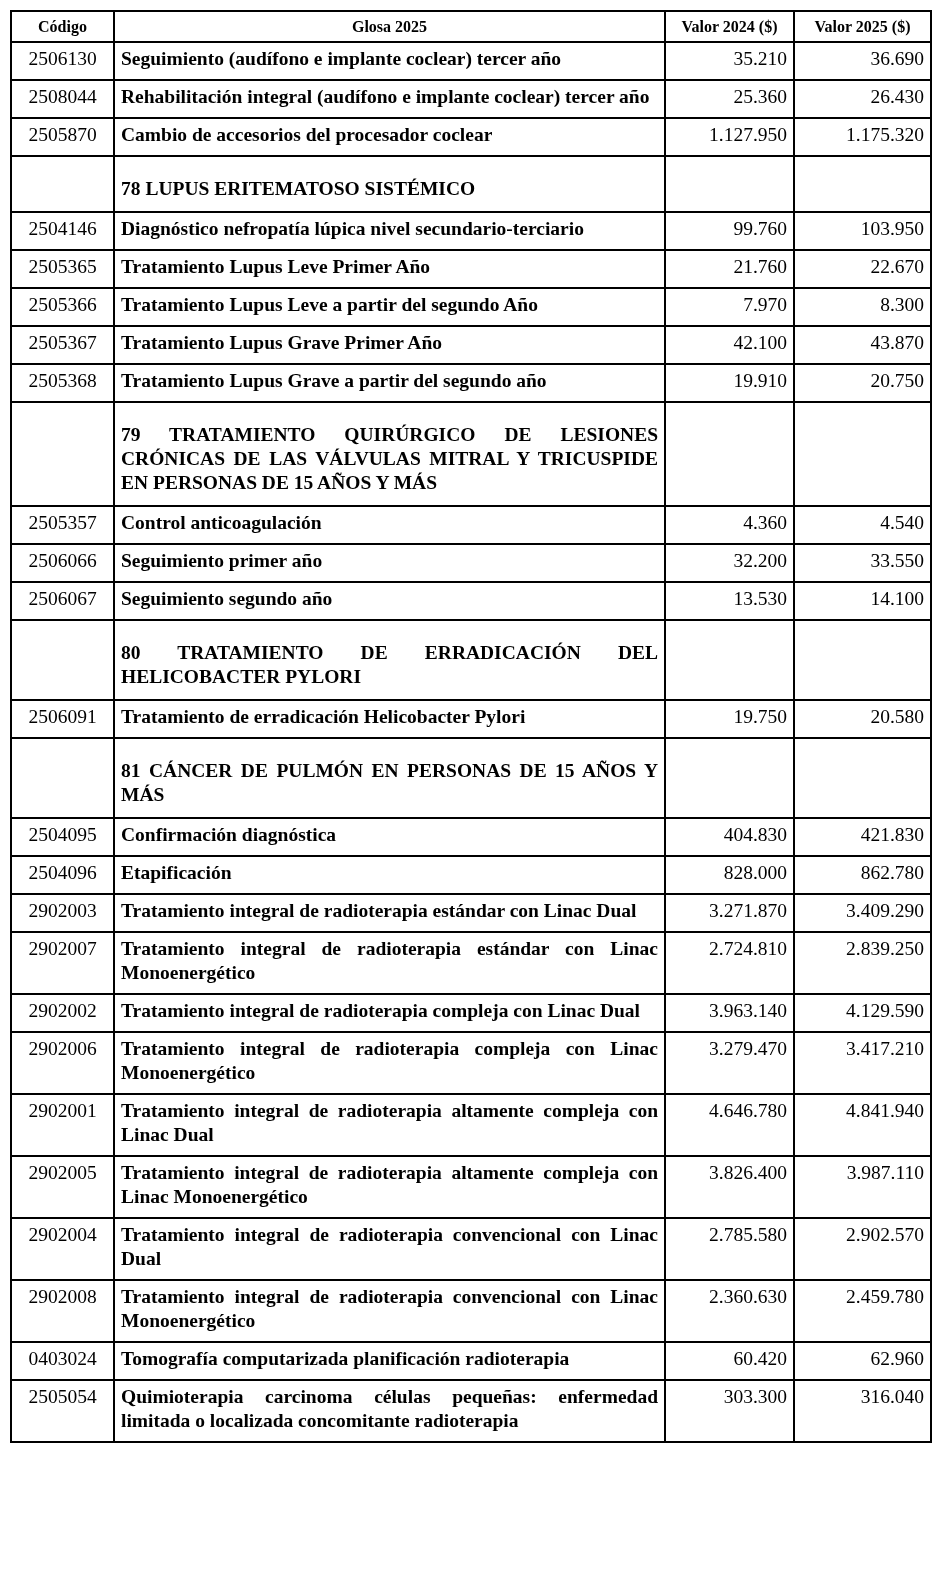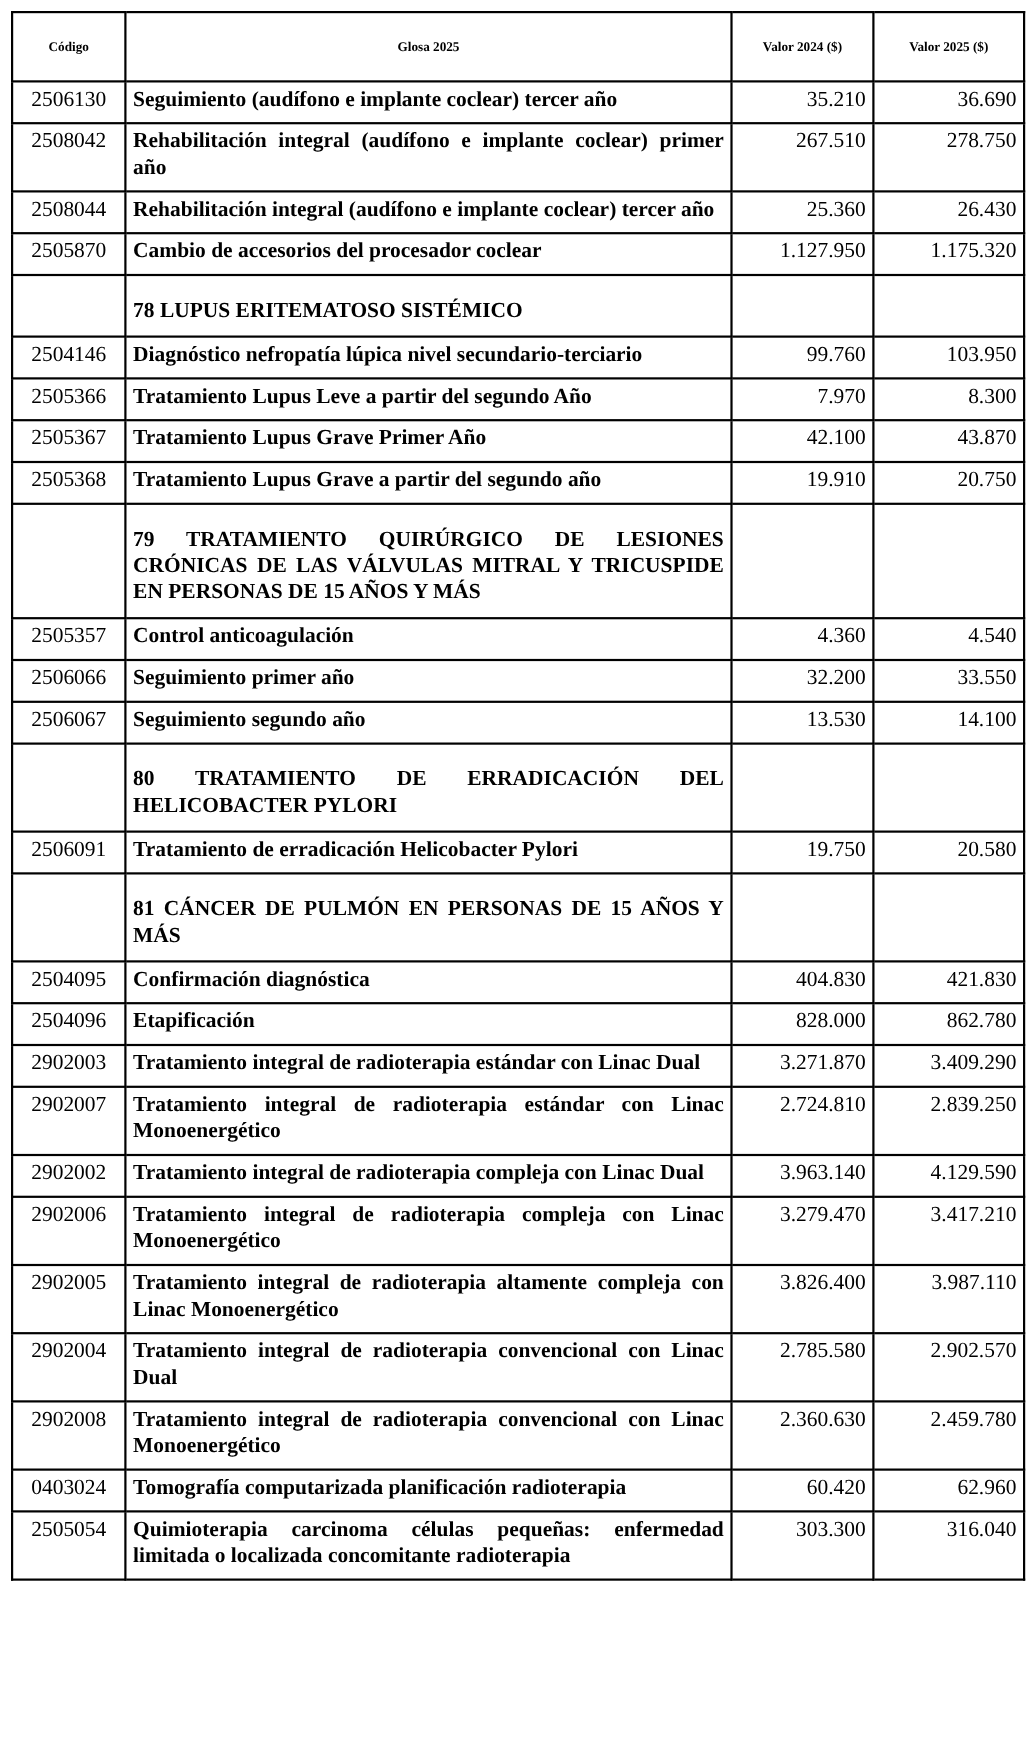--- a/index.html
+++ b/index.html
@@ -22,25 +22,25 @@
     table-layout: fixed;
     width: 920px;
   }
   table.tariff th,
   table.tariff td {
     border: 2px solid #000000;
     overflow: hidden;
   }
   table.tariff th {
     font-weight: bold;
-    font-size: 12px;
+    font-size: 16px;
     line-height: 21px;
     text-align: center;
     vertical-align: middle;
-    padding: 20px 3px;
+    padding: 4px 3px;
   }
   table.tariff td {
     font-size: 19.5px;
     line-height: 24px;
     vertical-align: top;
     padding: 4px 6px 8px 6px;
   }
   td.c-codigo {
     text-align: center;
     padding-left: 4px;
@@ -85,26 +85,20 @@
       </tr>
     </thead>
     <tbody>
         <tr>
     <td class="c-codigo">2506130</td>
     <td class="c-glosa">Seguimiento (audífono e implante coclear) tercer año</td>
     <td class="c-valor">35.210</td>
     <td class="c-valor">36.690</td>
   </tr>
         <tr>
-    <td class="c-codigo">2508042</td>
-    <td class="c-glosa">Rehabilitación integral (audífono e implante coclear) primer año</td>
-    <td class="c-valor">267.510</td>
-    <td class="c-valor">278.750</td>
-  </tr>
-        <tr>
     <td class="c-codigo">2508044</td>
     <td class="c-glosa">Rehabilitación integral (audífono e implante coclear) tercer año</td>
     <td class="c-valor">25.360</td>
     <td class="c-valor">26.430</td>
   </tr>
         <tr>
     <td class="c-codigo">2505870</td>
     <td class="c-glosa">Cambio de accesorios del procesador coclear</td>
     <td class="c-valor">1.127.950</td>
     <td class="c-valor">1.175.320</td>
@@ -115,20 +109,26 @@
     <td class="c-valor"></td>
     <td class="c-valor"></td>
   </tr>
         <tr>
     <td class="c-codigo">2504146</td>
     <td class="c-glosa">Diagnóstico nefropatía lúpica nivel secundario-terciario</td>
     <td class="c-valor">99.760</td>
     <td class="c-valor">103.950</td>
   </tr>
         <tr>
+    <td class="c-codigo">2505365</td>
+    <td class="c-glosa">Tratamiento Lupus Leve Primer Año</td>
+    <td class="c-valor">21.760</td>
+    <td class="c-valor">22.670</td>
+  </tr>
+        <tr>
     <td class="c-codigo">2505366</td>
     <td class="c-glosa">Tratamiento Lupus Leve a partir del segundo Año</td>
     <td class="c-valor">7.970</td>
     <td class="c-valor">8.300</td>
   </tr>
         <tr>
     <td class="c-codigo">2505367</td>
     <td class="c-glosa">Tratamiento Lupus Grave Primer Año</td>
     <td class="c-valor">42.100</td>
     <td class="c-valor">43.870</td>
@@ -209,20 +209,26 @@
     <td class="c-codigo">2902002</td>
     <td class="c-glosa">Tratamiento integral de radioterapia compleja con Linac Dual</td>
     <td class="c-valor">3.963.140</td>
     <td class="c-valor">4.129.590</td>
   </tr>
         <tr>
     <td class="c-codigo">2902006</td>
     <td class="c-glosa">Tratamiento integral de radioterapia compleja con Linac Monoenergético</td>
     <td class="c-valor">3.279.470</td>
     <td class="c-valor">3.417.210</td>
+  </tr>
+        <tr>
+    <td class="c-codigo">2902001</td>
+    <td class="c-glosa">Tratamiento integral de radioterapia altamente compleja con Linac Dual</td>
+    <td class="c-valor">4.646.780</td>
+    <td class="c-valor">4.841.940</td>
   </tr>
         <tr>
     <td class="c-codigo">2902005</td>
     <td class="c-glosa">Tratamiento integral de radioterapia altamente compleja con Linac Monoenergético</td>
     <td class="c-valor">3.826.400</td>
     <td class="c-valor">3.987.110</td>
   </tr>
         <tr>
     <td class="c-codigo">2902004</td>
     <td class="c-glosa">Tratamiento integral de radioterapia convencional con Linac Dual</td>

